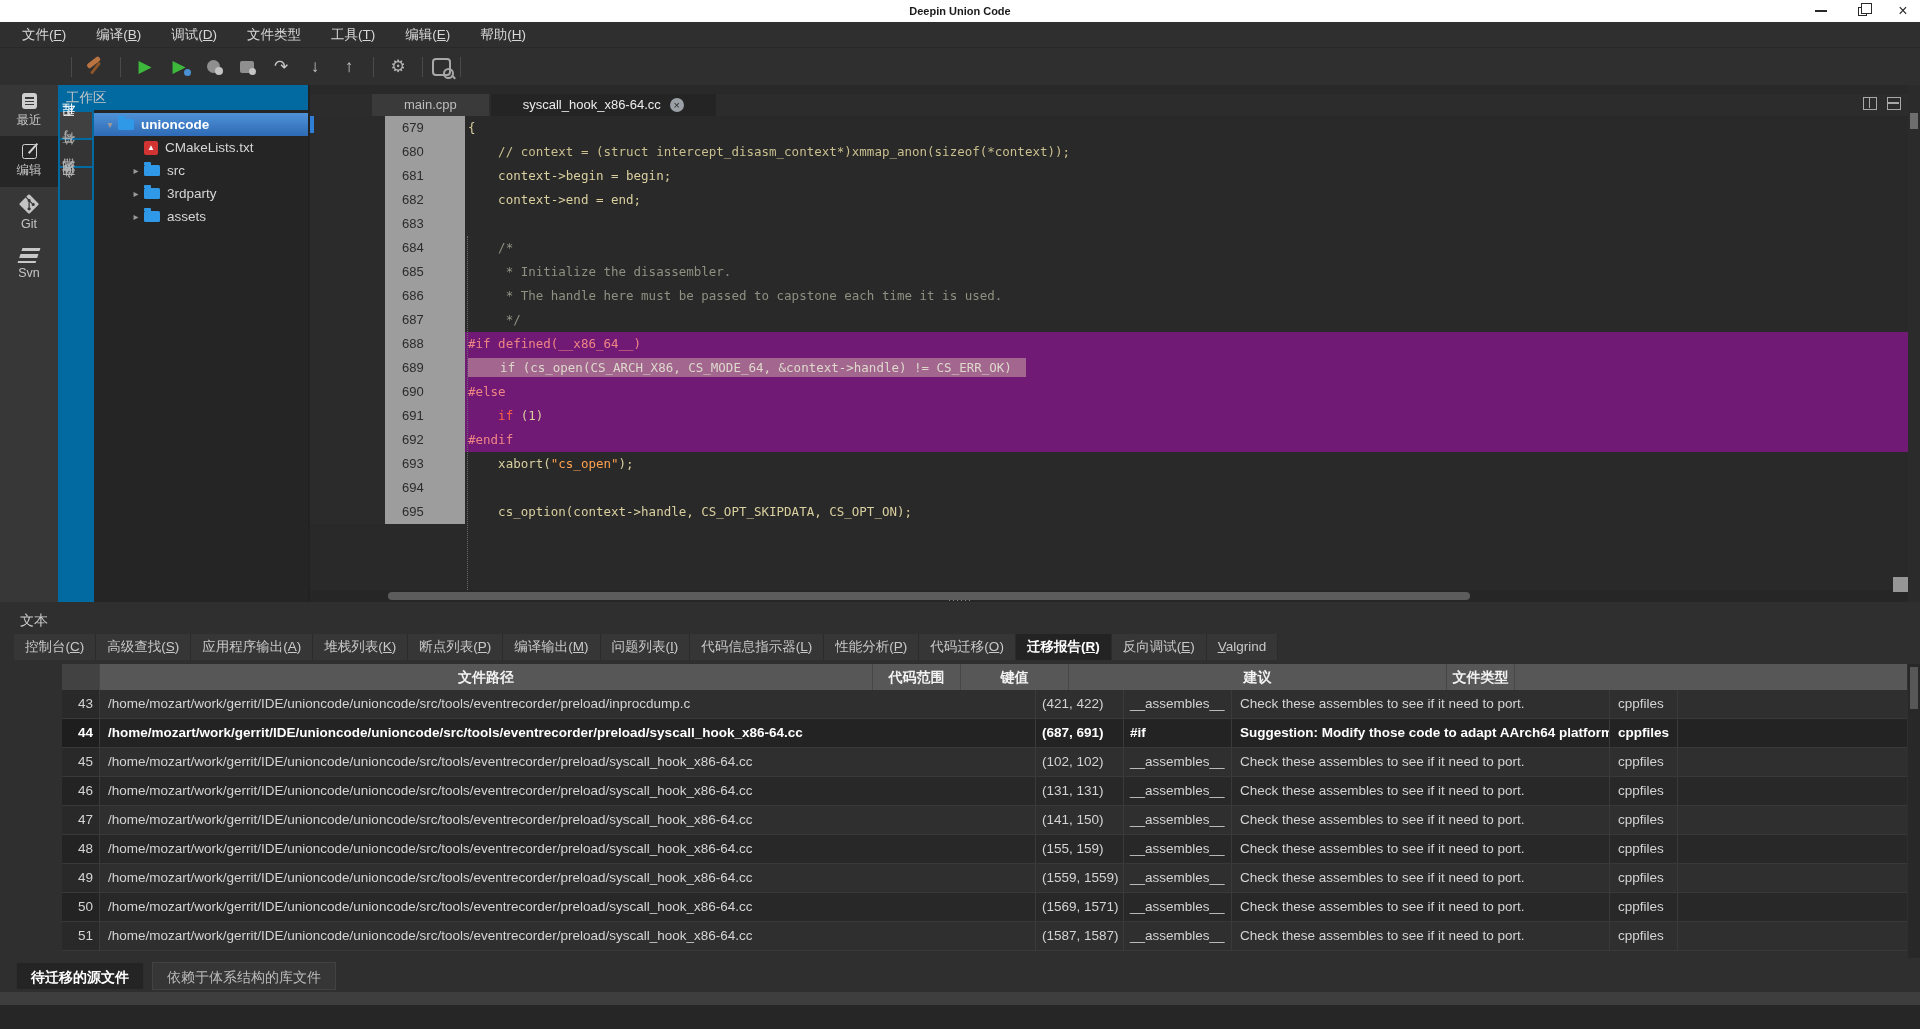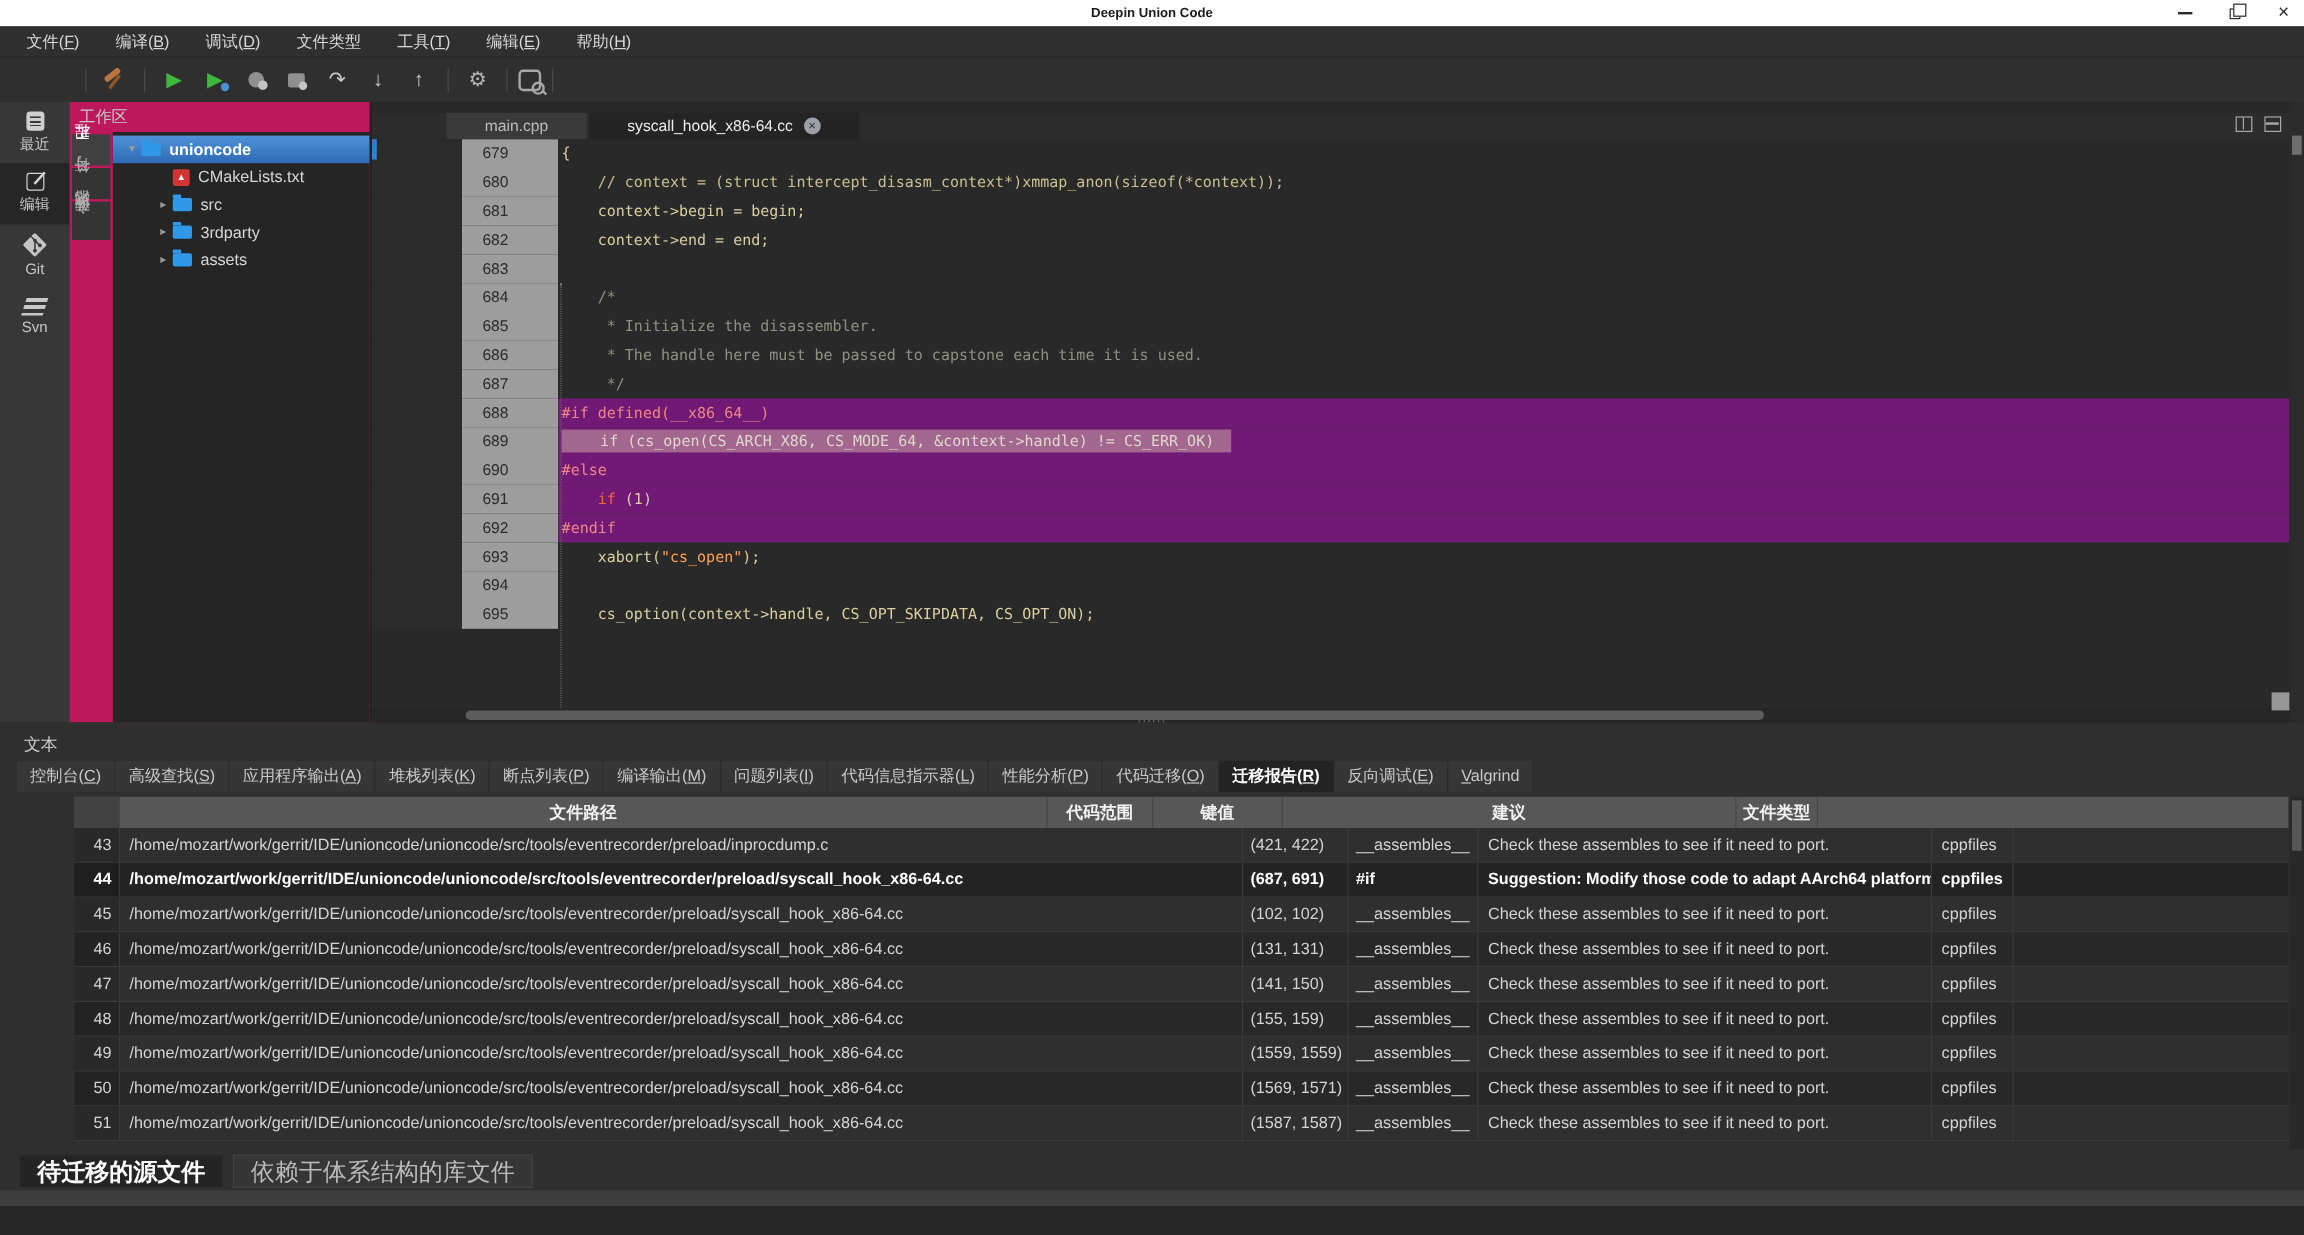--- a/index.html
+++ b/index.html
@@ -47,21 +47,21 @@
   .act-item.active { background:#262626; }
   .recent-icon { width:15px; height:16px; background:#cfcfcf; border-radius:3px; position:relative; }
   .recent-icon::after { content:''; position:absolute; left:3px; top:4.5px; right:3px; height:8px;
     background:repeating-linear-gradient(180deg,#3a3a3a 0 1.5px,transparent 1.5px 3.6px); }
   .edit-icon { width:15px; height:15px; border:1.8px solid #d2d2d2; border-radius:2.5px; position:relative; }
   .edit-icon::after { content:''; position:absolute; width:2.2px; height:13px; background:#d2d2d2; transform:rotate(42deg); left:9px; top:-3px; }
   .svn-icon { width:18px; height:15px; transform:skewX(-18deg);
     background:repeating-linear-gradient(180deg,#c8c8c8 0 3.4px,transparent 3.4px 6.4px); }
 
   
-  #workspace { position:absolute; left:58px; top:85px; width:252px; height:517px; background:#be185d; border-right:2px solid #222; }
+  #workspace { position:absolute; left:58px; top:85px; width:252px; height:517px; background:#0369a1; border-right:2px solid #222; }
   #workspace-header { height:25px; line-height:25px; padding-left:8px; font-size:13.5px; color:#c8c8c8; }
   #workspace-body { display:flex; height:492px; }
   #vtabs { width:36px; padding-top:2px; display:flex; flex-direction:column; align-items:center; }
   .vtab { writing-mode:vertical-rl; transform:rotate(180deg); width:32px; padding:11px 0;
     text-align:center; font-size:13px; letter-spacing:2px; color:#b2b2b2; background:#343434; margin-bottom:2px; }
   .vtab.active { background:#404040; color:#ffffff; }
   #tree { flex:1; background:#252525; padding-top:3px; overflow:hidden; }
   .tree-row { height:23px; display:flex; align-items:center; font-size:13.5px; color:#d6d6d6; white-space:nowrap; }
   .tree-row.selected { background:linear-gradient(180deg,#4f92d8,#2e6ab5); color:#fff; }
   .tree-row.bold { font-weight:bold; }
@@ -132,21 +132,21 @@
     overflow:hidden; white-space:nowrap; }
   .tdnum { width:38px; text-align:right; padding-right:6px; background:rgba(0,0,0,.12); }
   .tdpath { width:936px; padding-left:8px; } .tdrange { width:88px; padding-left:6px; }
   .tdkey { width:108px; padding-left:6px; } .tdsug { width:378px; padding-left:8px; }
   .tdtype { width:68px; padding-left:8px; } .tdfill { flex:1; border-right:none; }
 
   #bottom-vscroll { position:absolute; right:0; top:62px; width:12px; height:294px; background:#282828; }
   #bottom-vscroll-thumb { position:absolute; left:2px; top:3px; width:8px; height:42px; background:#575757; }
 
   #footer-tabs { position:absolute; left:16px; top:360px; display:flex; gap:8px; }
-  .ftab { height:28px; line-height:28px; padding:0 14px; font-size:20px; color:#bbbbbb; background:#363636; border:1px solid #424242; }
+  .ftab { height:28px; line-height:28px; padding:0 14px; font-size:14px; color:#bbbbbb; background:#363636; border:1px solid #424242; }
   .ftab.active { background:#242424; color:#ffffff; font-weight:bold; border-color:#2e2e2e; }
   #footer-strip { position:absolute; left:0; top:390px; width:1920px; height:13px; background:#3e3e3e; }
   #footer-bottom { position:absolute; left:0; top:403px; width:1920px; height:24px; background:#262626; }
 
   u { text-decoration:underline; }
 </style>
 </head>
 <body>
 
 <div id="titlebar">

